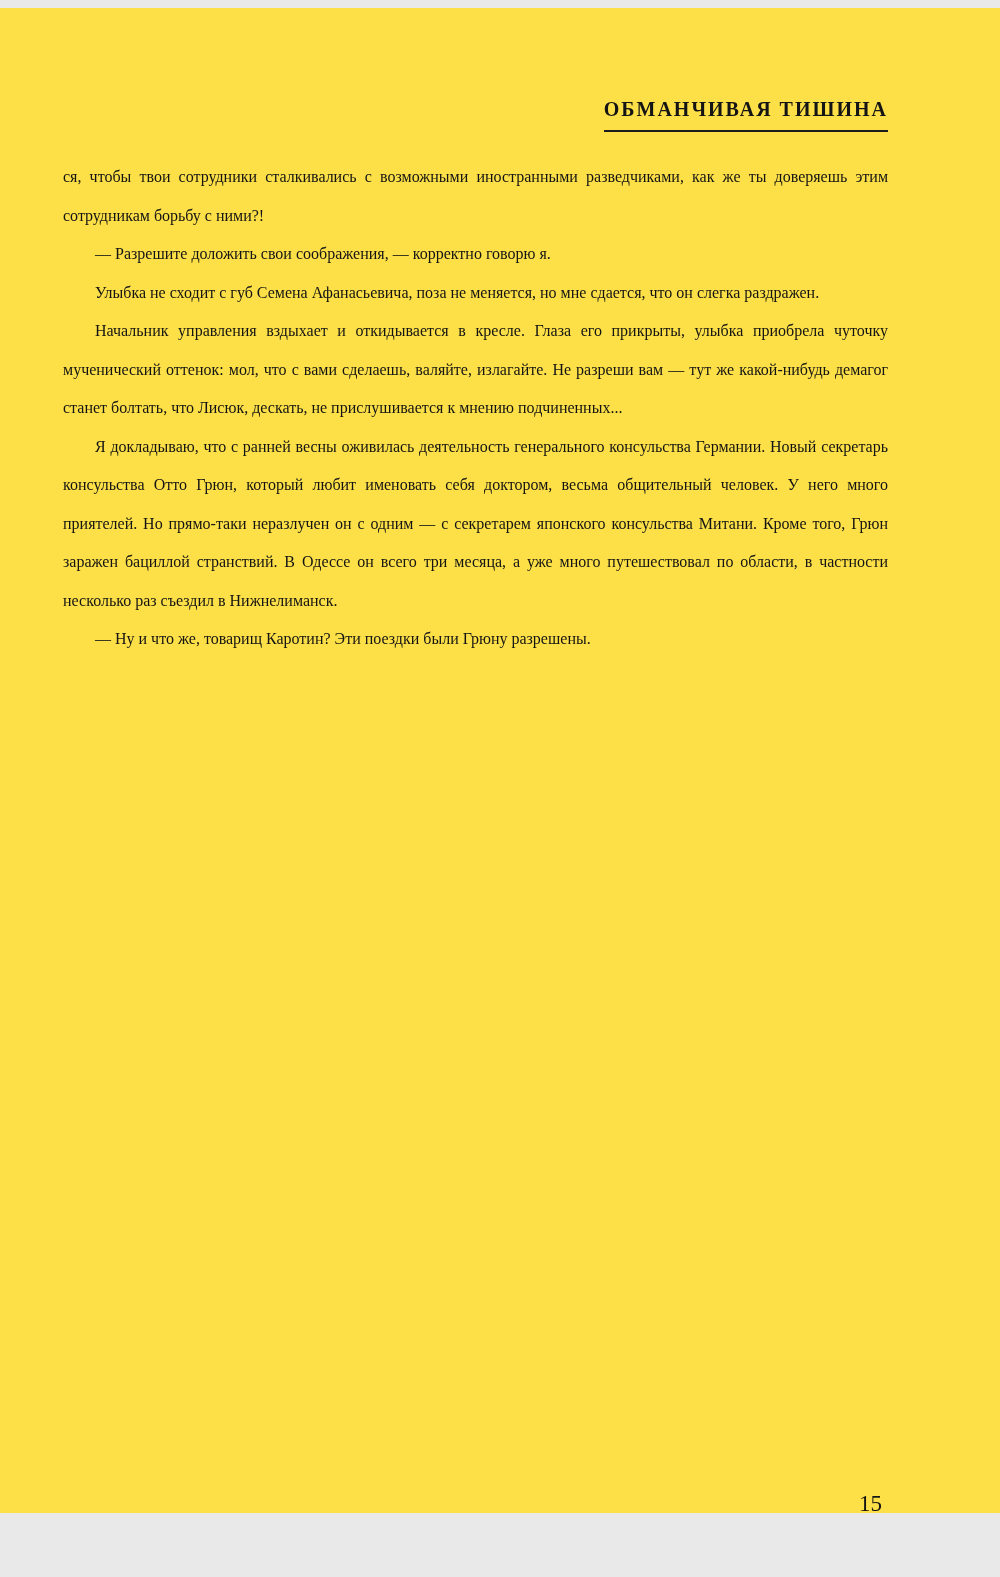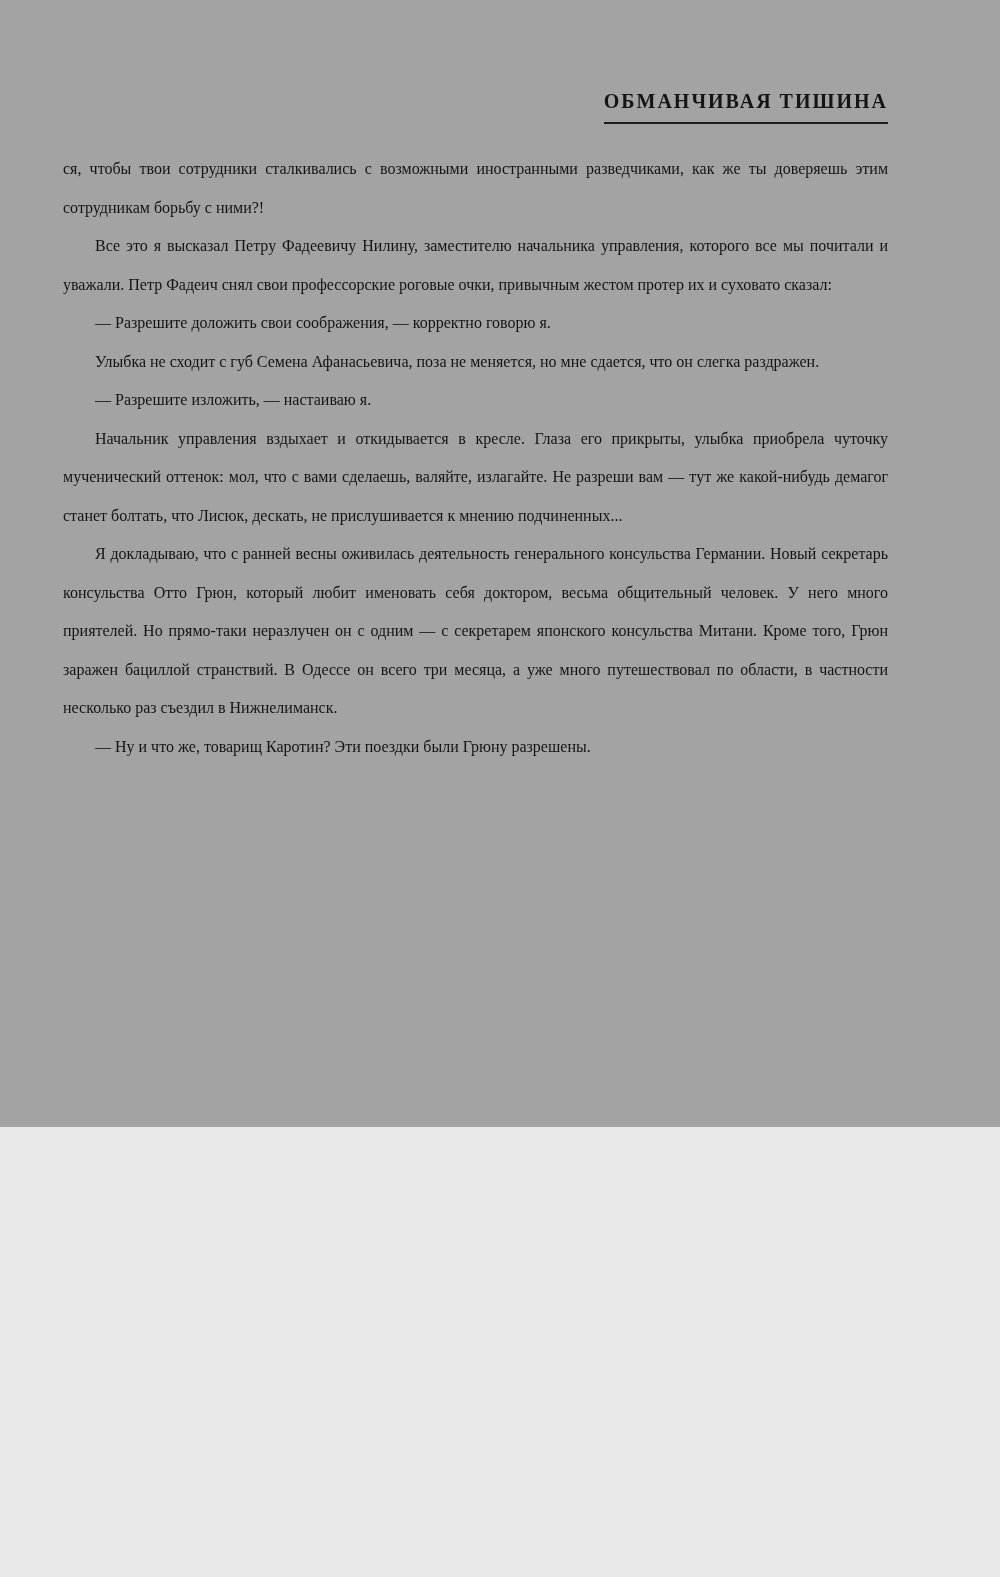--- a/index.html
+++ b/index.html
@@ -3,23 +3,23 @@
 <meta charset="utf-8">
 <style>
   html, body {
     margin: 0;
     padding: 0;
     background: #e9e9e9;
   }
   .page {
     position: relative;
     width: 1000px;
-    height: 1127px;
-    margin: 0 auto;
-    background: #a3a3a3;
+    height: 1505px;
+    margin: 8px auto;
+    background: #fde047;
     color: #141414;
     font-family: "Liberation Serif", "DejaVu Serif", serif;
     box-sizing: border-box;
   }
   .running-head {
     position: absolute;
     top: 90px;
     right: 112px;
     text-align: right;
   }
@@ -62,24 +62,22 @@
 <body>
 
 <div class="page">
 
   <div class="running-head">
     <span class="title">ОБМАНЧИВАЯ ТИШИНА</span>
   </div>
 
   <div class="text-block">
     <p class="no-indent">ся, чтобы твои сотрудники сталкивались с возможными иностранными разведчиками, как же ты доверяешь этим сотрудникам борьбу с ними?!</p>
-    <p>Все это я высказал Петру Фадеевичу Нилину, заместителю начальника управления, которого все мы почитали и уважали. Петр Фадеич снял свои профессорские роговые очки, привычным жестом протер их и суховато сказал:</p>
     <p>— Разрешите доложить свои соображения, — корректно говорю я.</p>
     <p>Улыбка не сходит с губ Семена Афанасьевича, поза не меняется, но мне сдается, что он слегка раздражен.</p>
-    <p>— Разрешите изложить, — настаиваю я.</p>
     <p>Начальник управления вздыхает и откидывается в кресле. Глаза его прикрыты, улыбка приобрела чуточку мученический оттенок: мол, что с вами сделаешь, валяйте, излагайте. Не разреши вам — тут же какой-нибудь демагог станет болтать, что Лисюк, дескать, не прислушивается к мнению подчиненных...</p>
     <p>Я докладываю, что с ранней весны оживилась деятельность генерального консульства Германии. Новый секретарь консульства Отто Грюн, который любит именовать себя доктором, весьма общительный человек. У него много приятелей. Но прямо-таки неразлучен он с одним — с секретарем японского консульства Митани. Кроме того, Грюн заражен бациллой странствий. В Одессе он всего три месяца, а уже много путешествовал по области, в частности несколько раз съездил в Нижнелиманск.</p>
     <p>— Ну и что же, товарищ Каротин? Эти поездки были Грюну разрешены.</p>
   </div>
 
   <div class="page-number">15</div>
 
 </div>
 
 </body></html>

